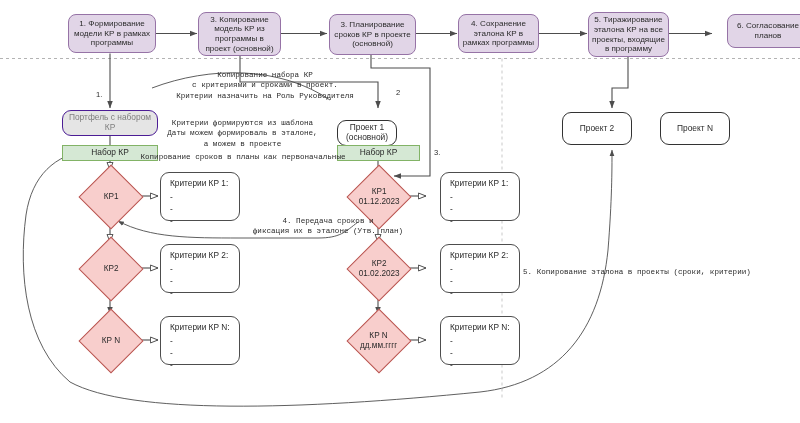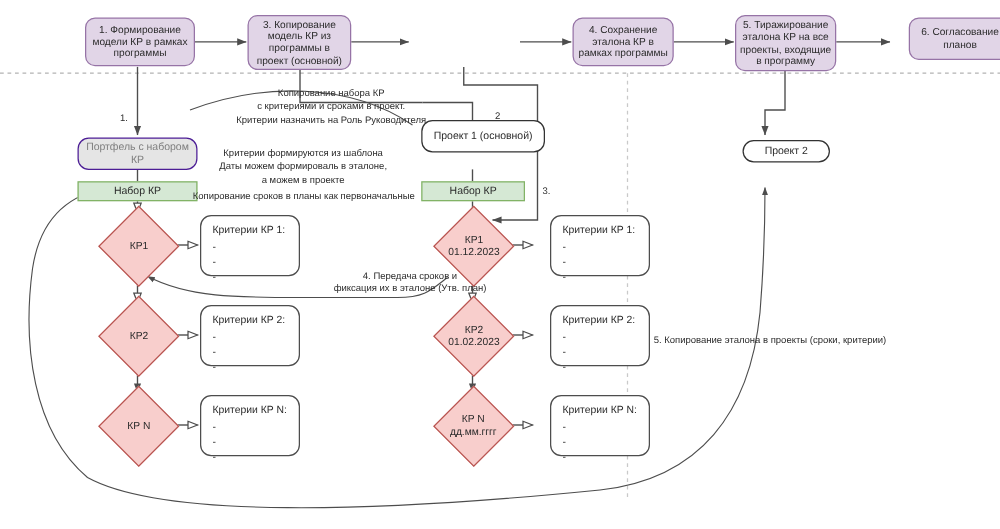--- a/index.html
+++ b/index.html
@@ -95,20 +95,21 @@
     line-height: 1.25;
   }
   
   .anno {
     position: absolute;
     color: #2b2b2b;
     font-size: 7.6px;
     line-height: 1.35;
     text-align: center;
     white-space: nowrap;
+    font-family: Liberation Mono, monospace;
   }
   .anno.left { text-align: left; }
   .step-num {
     position: absolute;
     color: #2b2b2b;
     font-size: 7.6px;
   }
 </style>
 </head>
 <body>
@@ -164,27 +165,29 @@
 
     <path d="M358,222 C345,232 340,238 318,238 L240,238 C190,238 150,238 118,221" stroke="#4d4d4d" stroke-width="0.9" fill="none" marker-end="url(#arrF)"></path>
 
     <path d="M88,150 C55,155 32,175 26,215 C18,275 26,345 70,382
              C130,415 300,410 480,392 C560,383 600,330 608,250
              C612,200 612,170 612,150" stroke="#4d4d4d" stroke-width="0.9" fill="none" marker-end="url(#arrF)"></path>
   </svg>
 
   <div class="node proc" style="left:68px;top:14px;width:88px;height:39px;">1. Формирование модели КР в рамках программы</div>
   <div class="node proc" style="left:198px;top:12px;width:83px;height:44px;">3. Копирование модель КР из программы в проект (основной)</div>
+  <div class="node proc" style="left:329px;top:14px;width:87px;height:41px;">3. Планирование сроков КР в проекте (основной)</div>
   <div class="node proc" style="left:458px;top:14px;width:81px;height:39px;">4. Сохранение эталона КР в рамках программы</div>
   <div class="node proc" style="left:588px;top:12px;width:81px;height:45px;">5. Тиражирование эталона КР на все проекты, входящие в программу</div>
   <div class="node proc" style="left:727px;top:14px;width:82px;height:34px;">6. Согласование планов</div>
 
   <div class="node cont grey" style="left:62px;top:110px;width:96px;height:26px;">Портфель с набором КР</div>
-  <div class="node cont" style="left:337px;top:96px;width:99px;height:26px;">Проект 1 (основной)</div>
-  <div class="node cont" style="left:594px;top:112px;width:70px;height:18px;text-align:center;">Проект 2</div>
+  <div class="node cont" style="left:337px;top:120px;width:60px;height:26px;">Проект 1 (основной)</div>
+  <div class="node cont" style="left:562px;top:112px;width:70px;height:33px;text-align:center;">Проект 2</div>
+  <div class="node cont" style="left:660px;top:112px;width:70px;height:33px;">Проект N</div>
 
   <div class="node green" style="left:62px;top:145px;width:96px;height:16px;">Набор КР</div>
   <div class="node green" style="left:337px;top:145px;width:83px;height:16px;">Набор КР</div>
 
   <div class="diamond" style="left:88px;top:174px;width:44px;height:44px;">
     <span>КР1</span>
   </div>
   <div class="diamond" style="left:88px;top:246px;width:44px;height:44px;">
     <span>КР2</span>
   </div>

